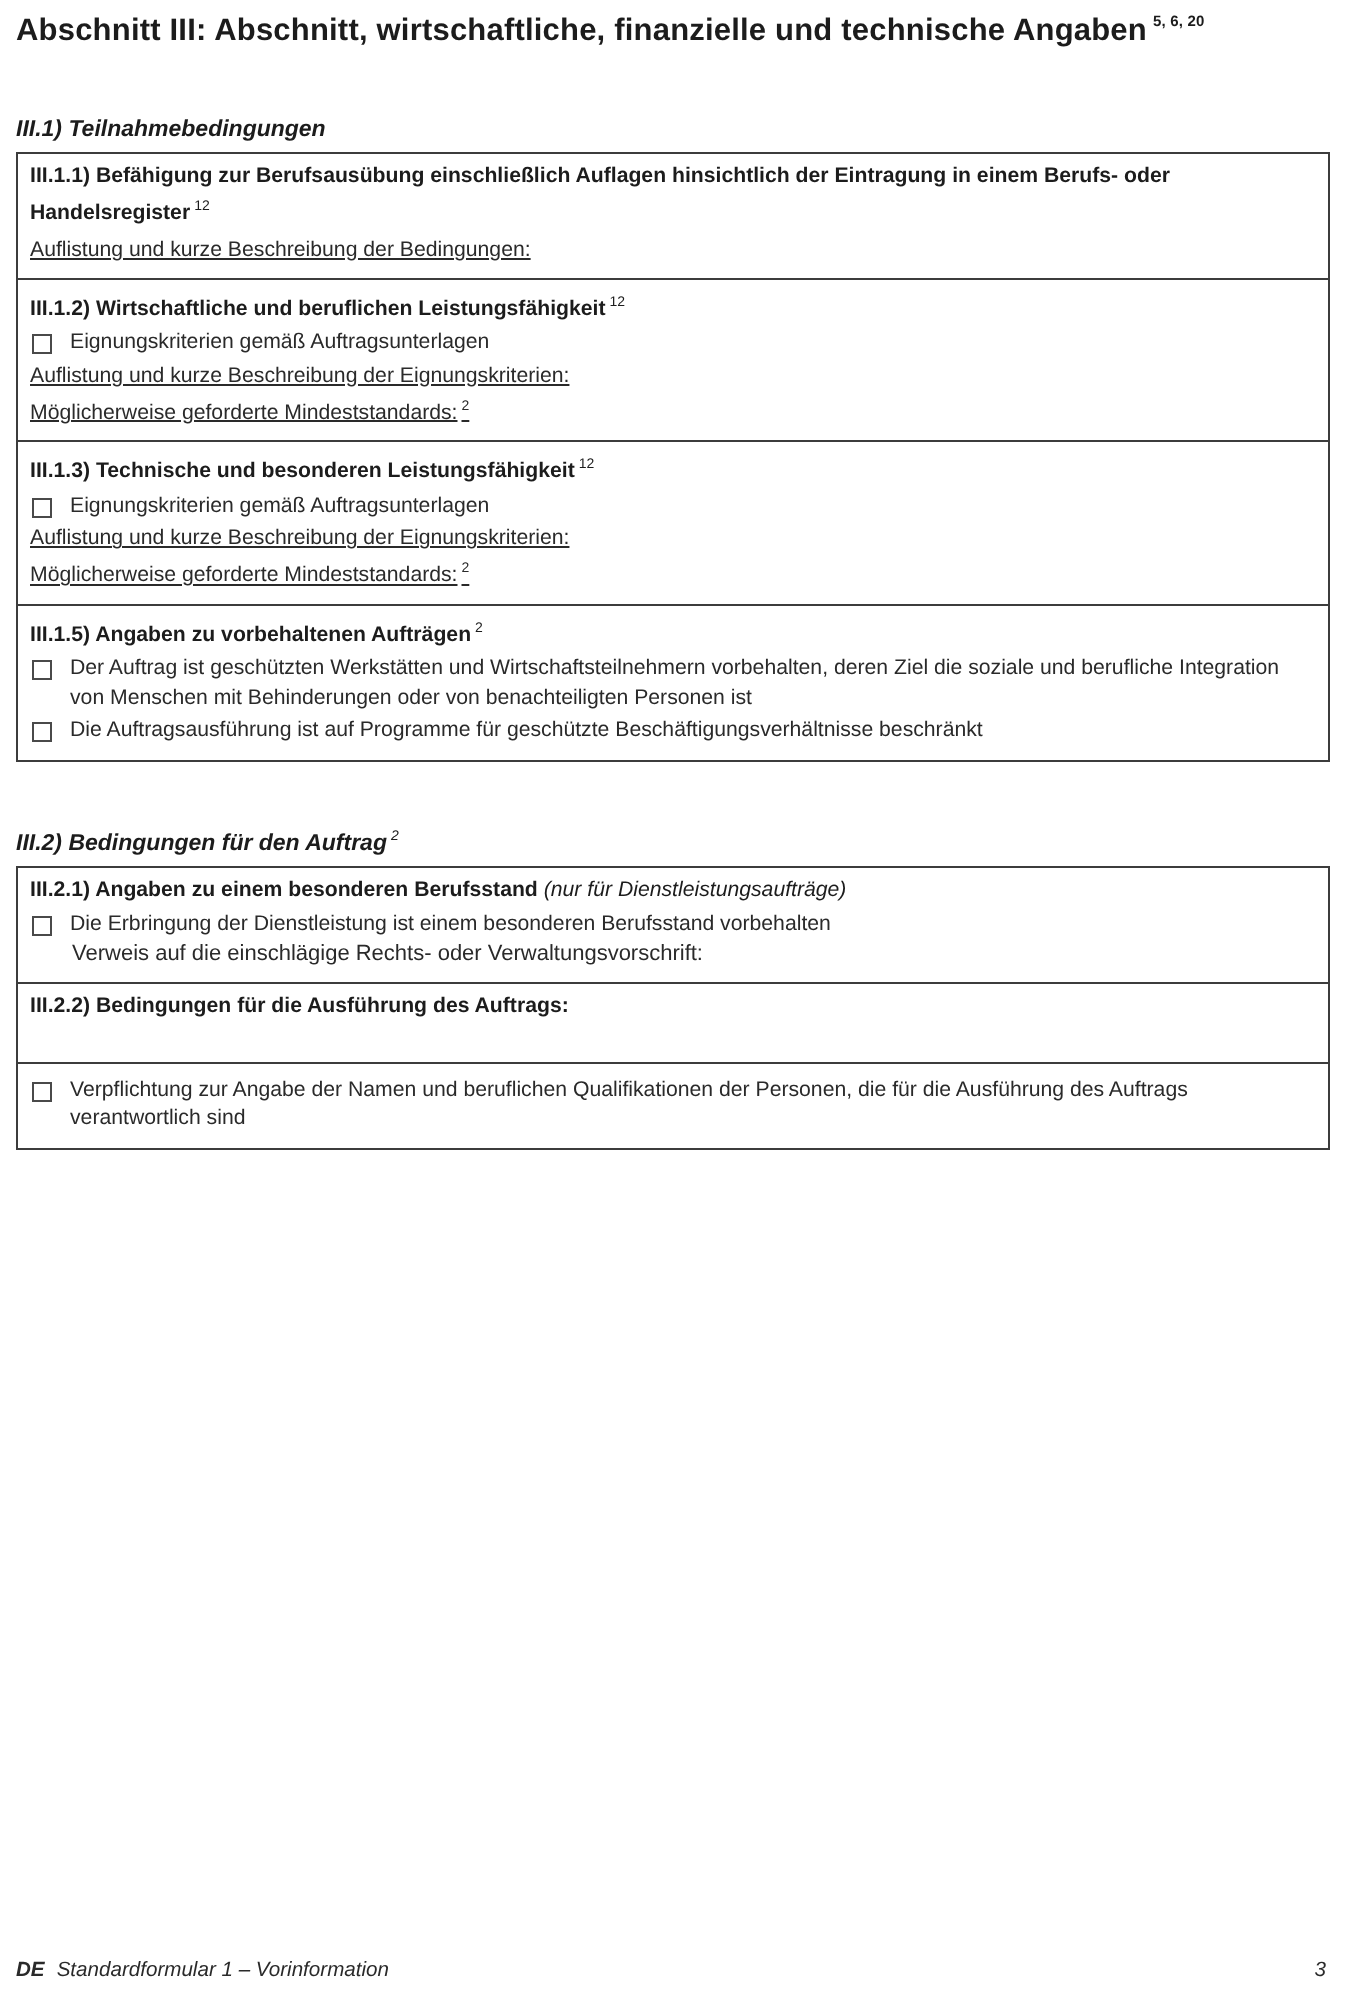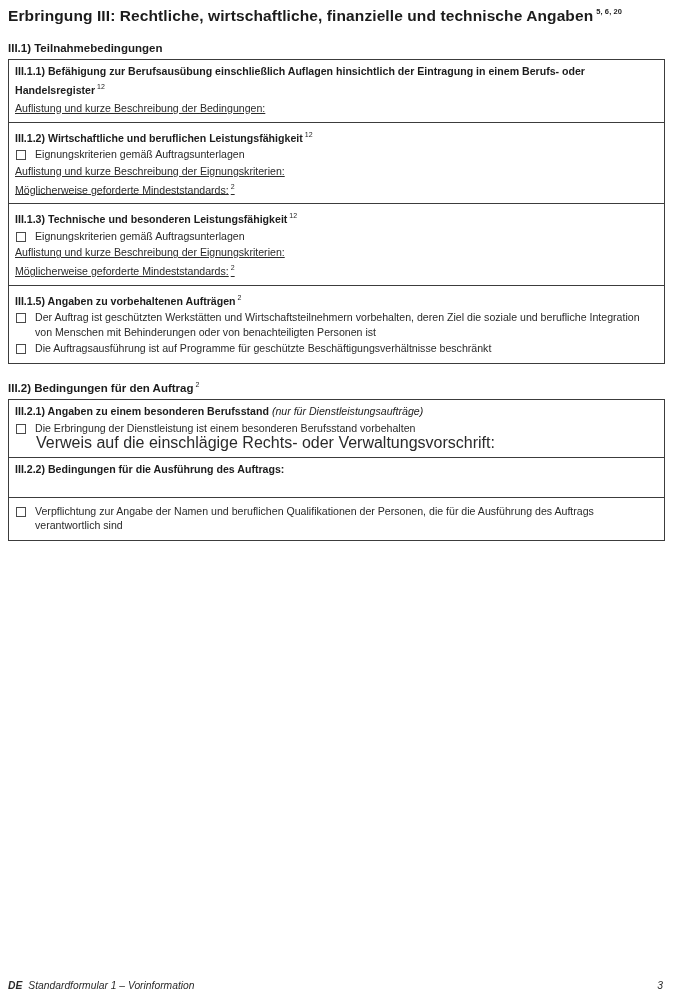--- a/index.html
+++ b/index.html
@@ -26,22 +26,23 @@
   .doc-title sup {
     font-size: 7.5px;
     font-weight: bold;
     margin-left: 3px;
     position: relative;
     top: -1px;
   }
   .section-heading {
     font-size: 11.5px;
     font-weight: bold;
-    margin-top: 17px;
+    margin-top: 34px;
     margin-bottom: 5px;
+    font-style: italic;
   }
   .section-heading sup {
     font-size: 7px;
     font-weight: normal;
     margin-left: 2px;
   }
   .form-box {
     border: 1px solid #3c3c3c;
     background: #ffffff;
   }
@@ -88,21 +89,21 @@
     background: #fff;
     flex-shrink: 0;
     margin: 3px 9px 0 1px;
   }
   .checkbox-text {
     font-size: 10.6px;
     line-height: 14.5px;
     color: #2a2a2a;
   }
   .checkbox-subline {
-    font-size: 16px;
+    font-size: 11px;
     line-height: 14.5px;
     color: #2a2a2a;
     margin-left: 21px;
   }
   .spacer-12 { height: 12px; }
   .footer {
     position: absolute;
     left: 8px;
     right: 10px;
     bottom: 9px;
@@ -114,21 +115,21 @@
   .footer .lang { font-weight: bold; margin-right: 6px; font-style: italic; }
   .footer .form-name { font-style: italic; }
   .footer .page-number { margin-left: auto; font-style: italic; }
 </style>
 </head>
 <body>
 
 <div class="page">
 
   <div class="doc-title">
-    <span>Erbringung III: Rechtliche, wirtschaftliche, finanzielle und technische Angaben</span><sup>5, 6, 20</sup>
+    <span>Abschnitt III: Abschnitt, wirtschaftliche, finanzielle und technische Angaben</span><sup>5, 6, 20</sup>
   </div>
 
   <div class="section-heading">
     <span>III.1) Teilnahmebedingungen</span>
   </div>
 
   <div class="form-box">
 
     <div class="form-section">
       <div class="sub-title">

